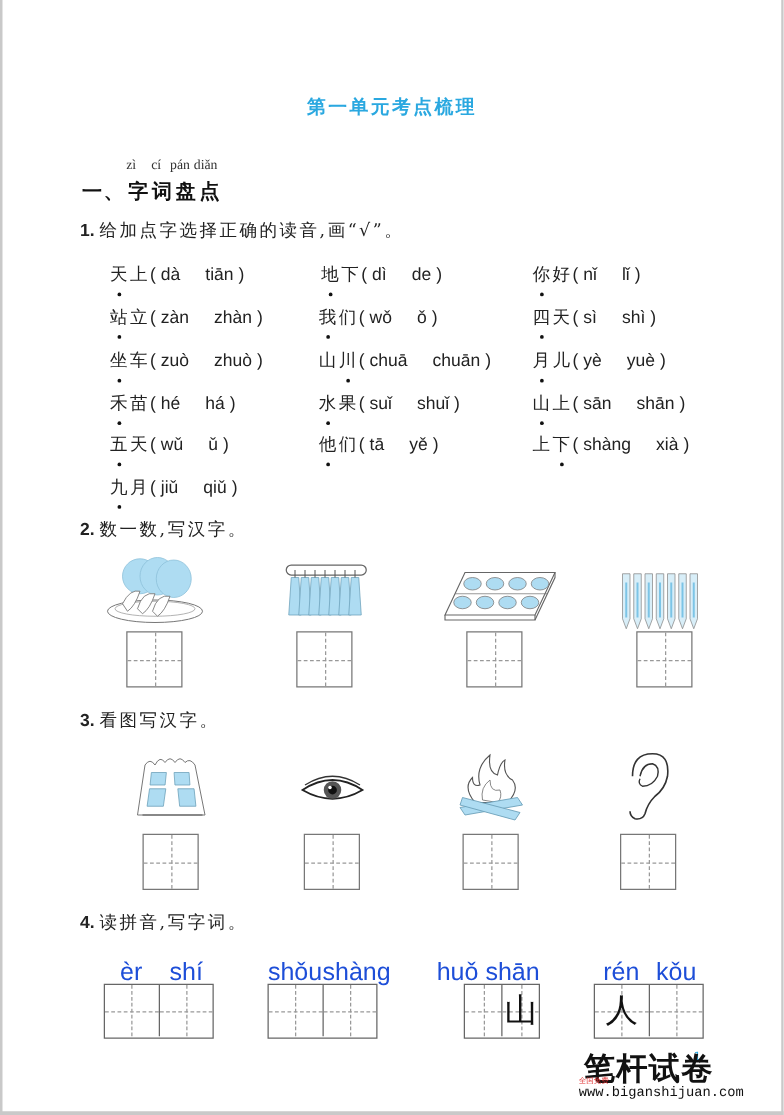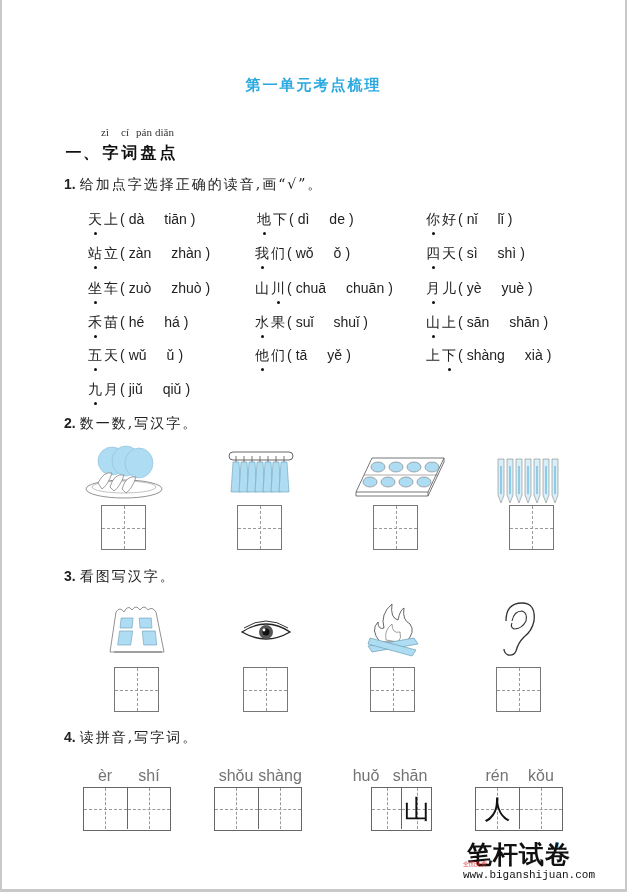--- a/index.html
+++ b/index.html
@@ -16,34 +16,34 @@
   .sec-pinyin { position: absolute; top: 126px; font-size: 11px; color: #333;
                 font-family: Liberation Serif, serif; }
   .sec-heading { position: absolute; left: 64px; top: 143px; font-size: 16px; font-weight: bold; color: #111; }
   .sec-heading span { display: inline-block; width: 19px; text-align: center; }
 
   .q-title { position: absolute; left: 64px; font-size: 14px; color: #222;
              font-family: "DejaVu Serif", "Liberation Serif", serif; letter-spacing: 2px; }
   .q-title .num { font-family: "Liberation Sans", sans-serif; font-weight: bold; letter-spacing: 0; margin-right: 4px; }
 
   .item { position: absolute; font-size: 14px; white-space: nowrap; height: 22px; line-height: 20px; }
-  .item .w { position: relative; display: inline-block; font-family: Liberation Sans, sans-serif; letter-spacing: 2px; }
+  .item .w { position: relative; display: inline-block; font-family: Liberation Serif, serif; letter-spacing: 2px; }
   .item .ch { position: relative; display: inline-block; width: 16px; text-align: center; }
   .item .ch.dot::after { content: ""; position: absolute; left: 6px; bottom: -6px; width: 3px; height: 3px; border-radius: 50%; background: #111; }
   .item .py { font-family: "Liberation Sans", sans-serif; font-size: 14px; color: #222; }
   .item .py .opt { display: inline-block; margin: 0 4px; }
   .item .py .opt.b { margin-left: 16px; }
 
   .pic { position: absolute; }
   .tzg { position: absolute; width: 45px; height: 45px; border: 1.4px solid #777; background: #fff; }
   .tzg::before { content: ""; position: absolute; left: 50%; top: 0; height: 100%; border-left: 1px dashed #999; }
   .tzg::after { content: ""; position: absolute; top: 50%; left: 0; width: 100%; border-top: 1px dashed #999; }
 
   .py-group { position: absolute; width: 88px; }
-  .py-labels { position: absolute; top: -20px; left: 0; width: 88px; display: flex; font-family: "Liberation Sans", sans-serif; font-size: 16px; color: #737373; }
+  .py-labels { position: absolute; top: -20px; left: 0; width: 88px; display: flex; font-family: "Liberation Sans", sans-serif; font-size: 20px; color: #1d4ed8; }
   .py-labels span { width: 44px; text-align: center; }
   .cells { display: flex; border: 1.5px solid #666; height: 44px; }
   .cell { position: relative; width: 44px; height: 41px; }
   .cell + .cell { border-left: 1.5px solid #666; }
   .cell::before { content: ""; position: absolute; left: 50%; top: 0; height: 100%; border-left: 1px dashed #999; }
   .cell::after { content: ""; position: absolute; top: 50%; left: 0; width: 100%; border-top: 1px dashed #999; }
   .cell .given { position: absolute; left: 0; top: 0; width: 100%; height: 100%; text-align: center; line-height: 42px;
                  font-family: "DejaVu Serif", "Liberation Serif", serif; font-size: 26px; color: #111; z-index: 2; }
 
   .logo { position: absolute; left: 463px; top: 841px; width: 126px; }

